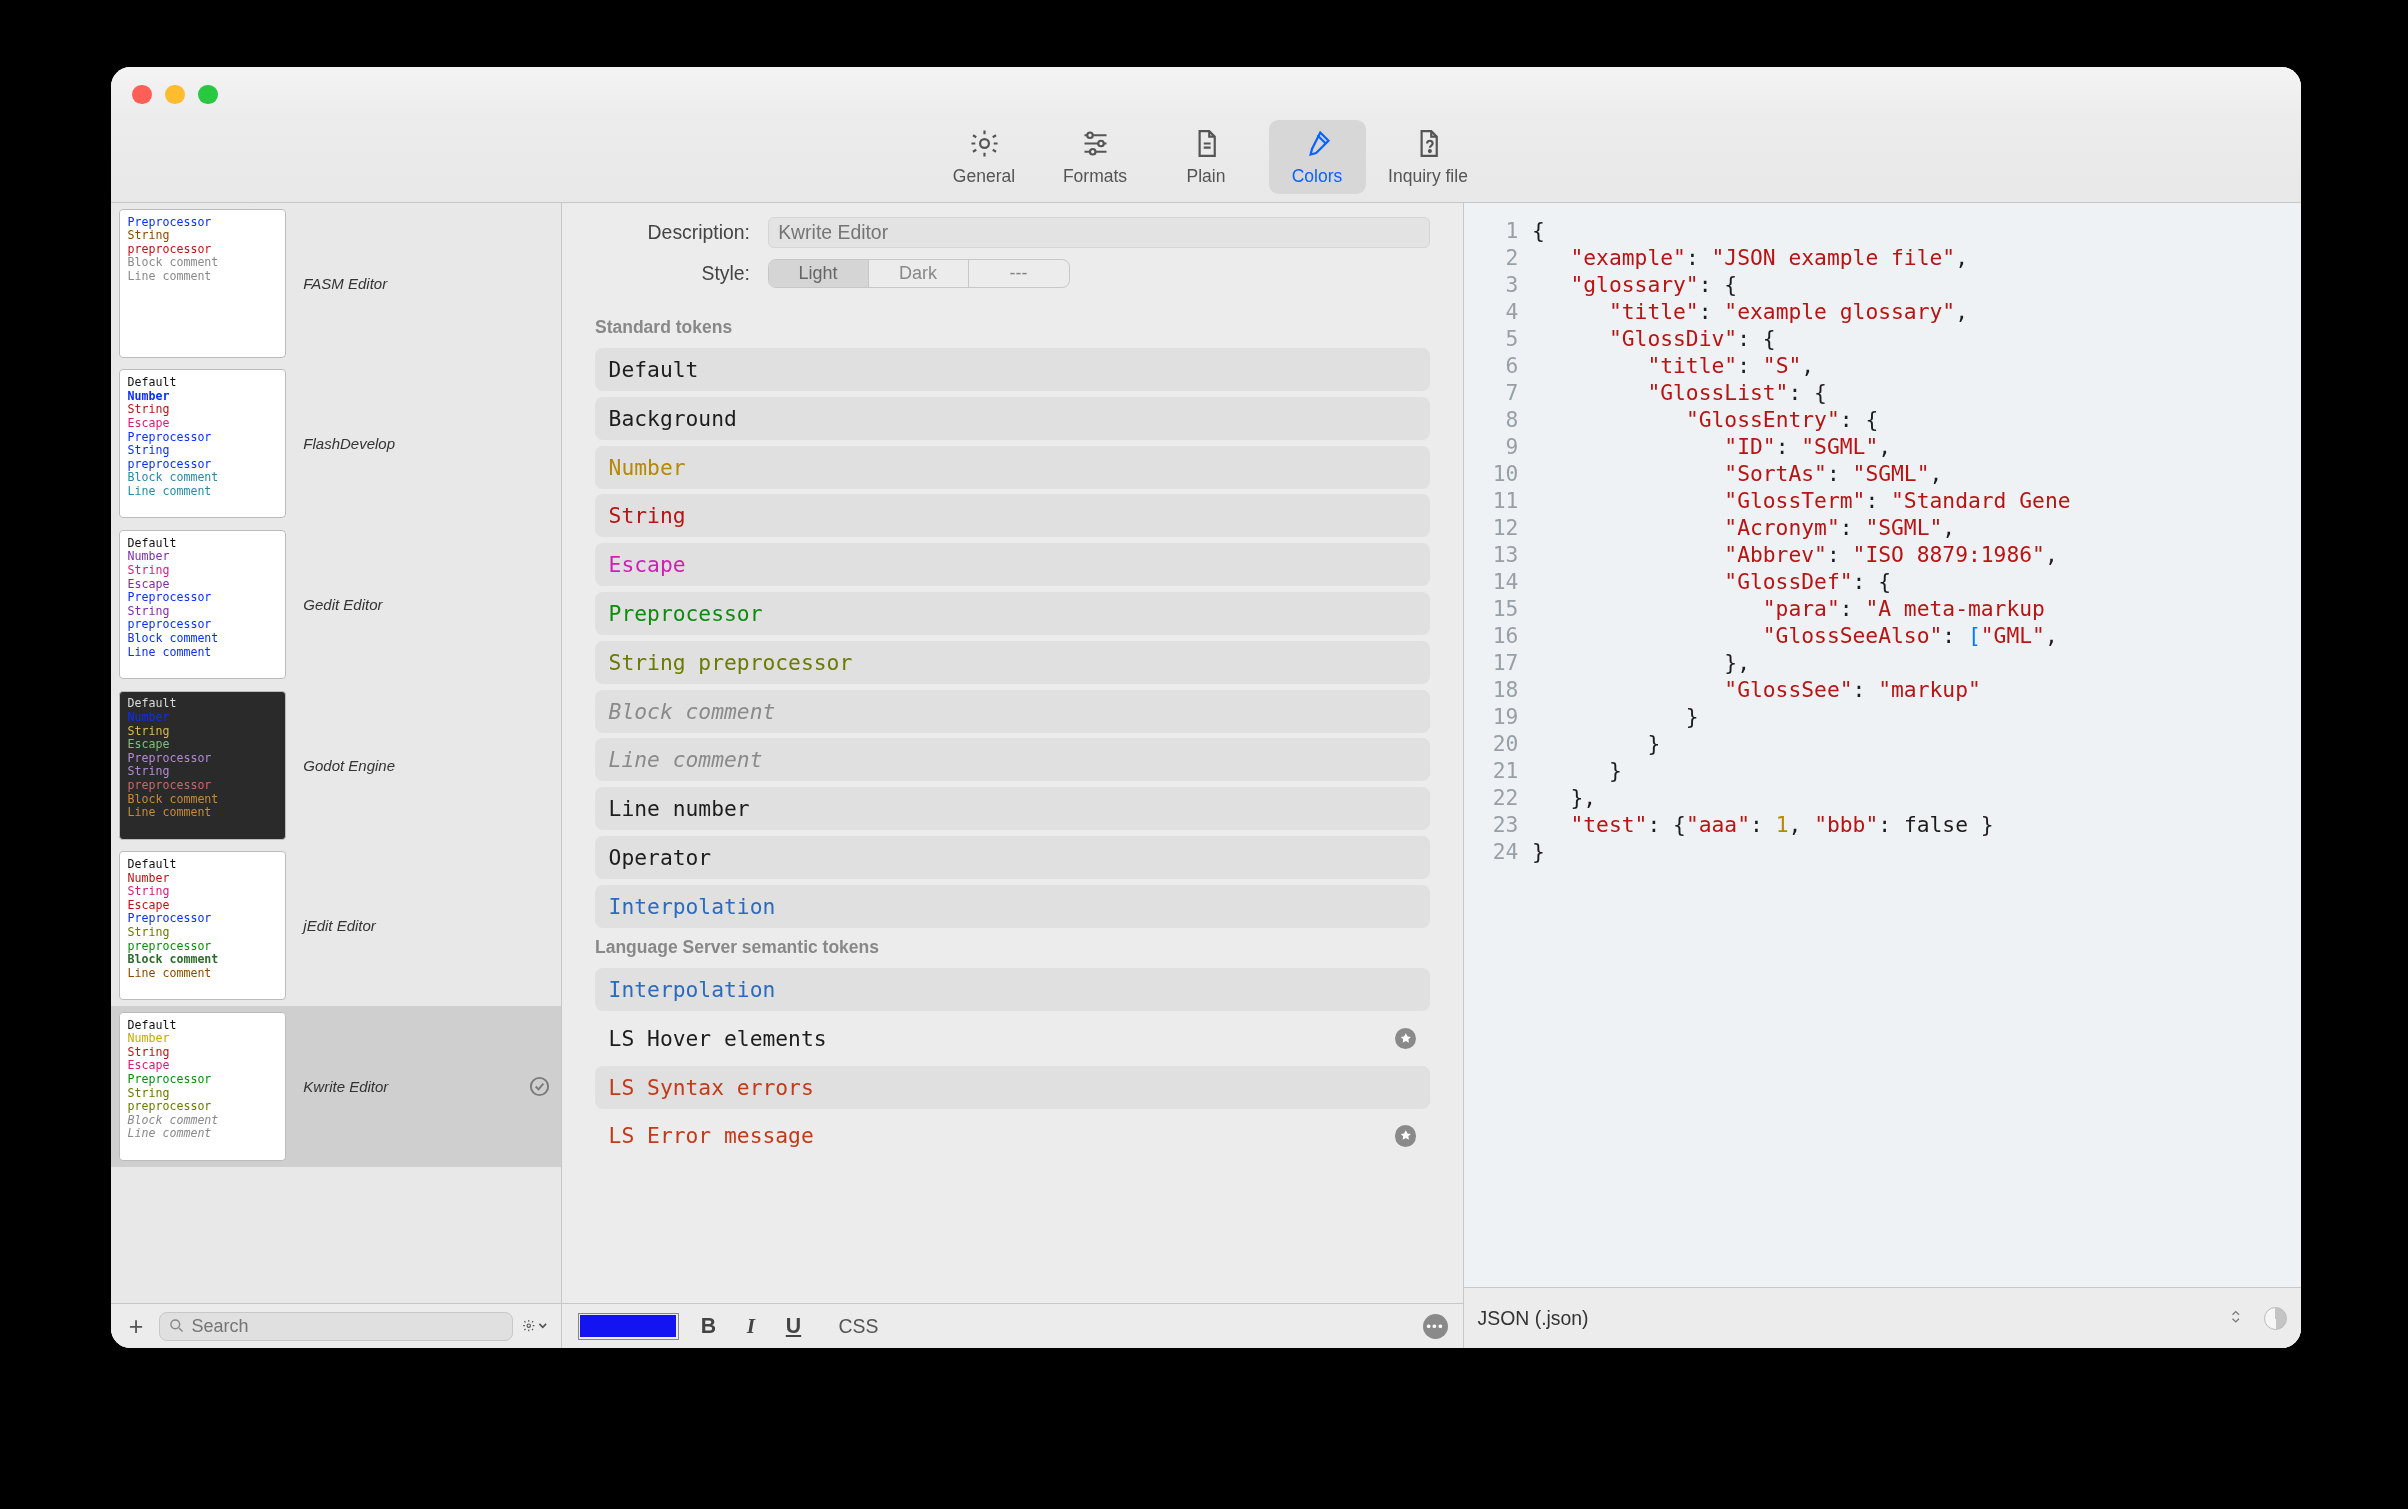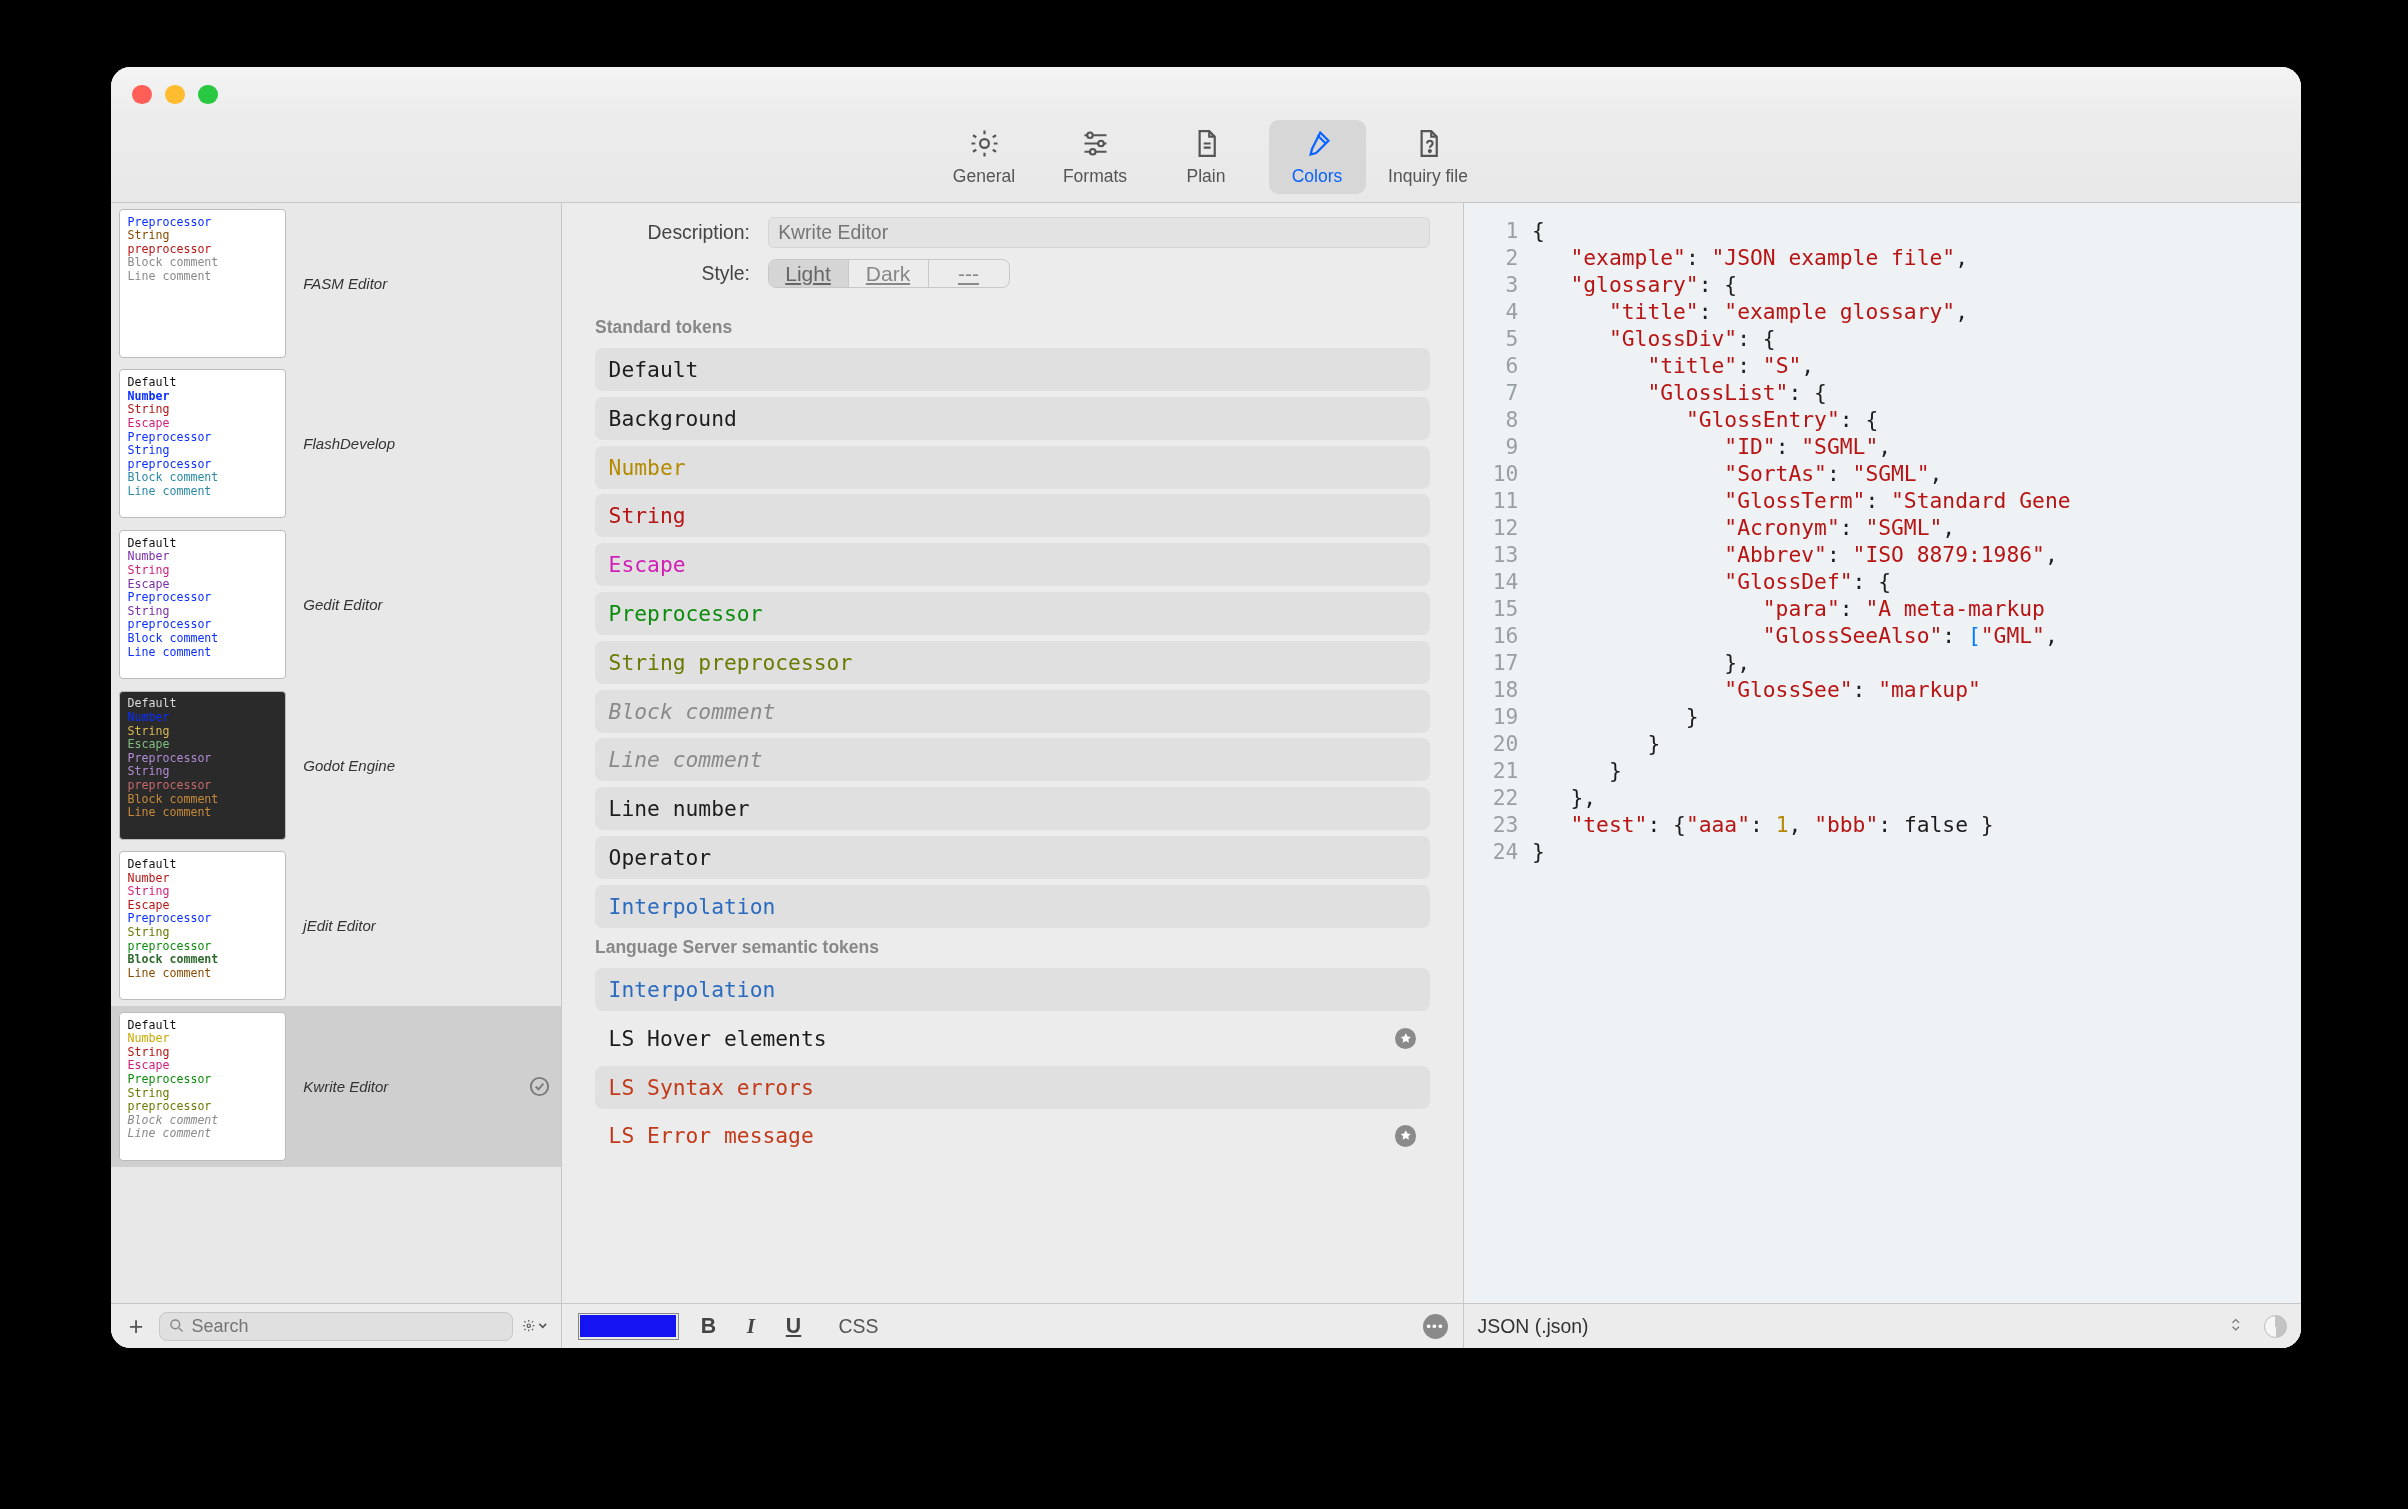--- a/index.html
+++ b/index.html
@@ -102,21 +102,21 @@
   }
   .row { display:flex; align-items:center; gap:17.5px; margin-bottom:11.6px; }
   .row .flabel { width:155px; text-align:right; font-size:19.4px; color:#444;}
   .desc-input {
     flex:1; height:31px; background:#e3e3e3; border:1px solid #d5d5d5; border-radius:5.8px;
     padding:0 9.7px; font-size:19.4px; color:#999;
   }
   .seg {
     display:flex; border:1px solid #c7c7c7; border-radius:7.8px; overflow:hidden; height:29px;
   }
-  .seg span { width:80px; display:flex; align-items:center; justify-content:center; font-size:21px; color:#888; border-right:1px solid #c7c7c7;text-decoration:underline;}
+  .seg span { width:100px; display:flex; align-items:center; justify-content:center; font-size:18px; color:#888; border-right:1px solid #c7c7c7;}
   .seg span:last-child{border-right:none;}
   .seg span.on { background:#d5d5d5; color:#666; }
   .groups {
     flex:1; overflow-y:auto; padding: 0 33px 9.7px 33px;
   }
   .group-title { font-size:17.5px; color:#888; font-weight:600; margin:9.7px 0 9.7px 0;}
   .token {
     display:flex; align-items:center;
     height:43px; background:#e0e0e0; border-radius:7.8px; margin-bottom:5.8px;
     padding: 0 13.6px; font-family:ui-monospace,Menlo,monospace; font-size:21.3px;
@@ -147,21 +147,21 @@
     font-family: ui-monospace,Menlo,monospace; font-size:21.3px; line-height:27px;
   }
   .codeline { display:flex;}
   .gut { width:68px; text-align:right; color:#98a0a6; padding-right:13.6px; user-select:none;}
   .src { white-space:pre; color:#1d1d1d;}
   .k { color:#1d1d1d; }       
   .s { color:#b81414; }       
   .n { color:#b58900; }       
   .p { color:#007aff; }       
   .previewfoot {
-    height:45px; border-top:1px solid #c7c7c7; background:#ececec;
+    height:61px; border-top:1px solid #c7c7c7; background:#ececec;
     display:flex; align-items:center; padding:0 13.6px; gap:11px;
   }
   .sel { font-size:19.4px; color:#333;}
   .chev { margin-left:auto; color:#777;}
   .chev svg{width:15.5px;height:15.5px;}
   .half { width:23px;height:23px;border-radius:50%;background:conic-gradient(#c4c4c4 0 50%, #f6f6f6 50% 100%); margin-left:9.7px; border:1px solid #bbb;}
   
   .c-blk{color:#111;} .c-red{color:#b81414;} .c-brn{color:#8a4b00;}
   .c-blu{color:#0a2eff;} .c-pur{color:#7a2da8;} .c-grn{color:#0c8c0c;} .c-gry{color:#8a8a8a;}
   .c-mag{color:#d11e7a;} .c-olv{color:#6b7a00;} .c-cyn{color:#2a8aa6;}

